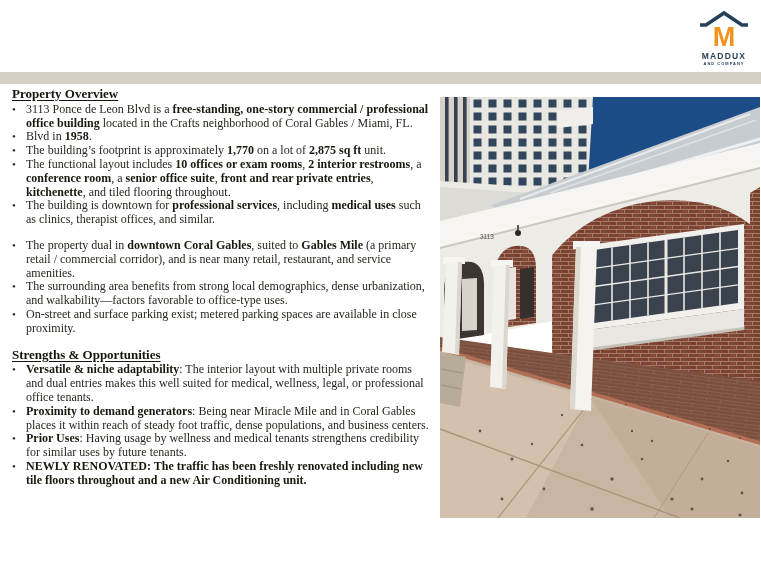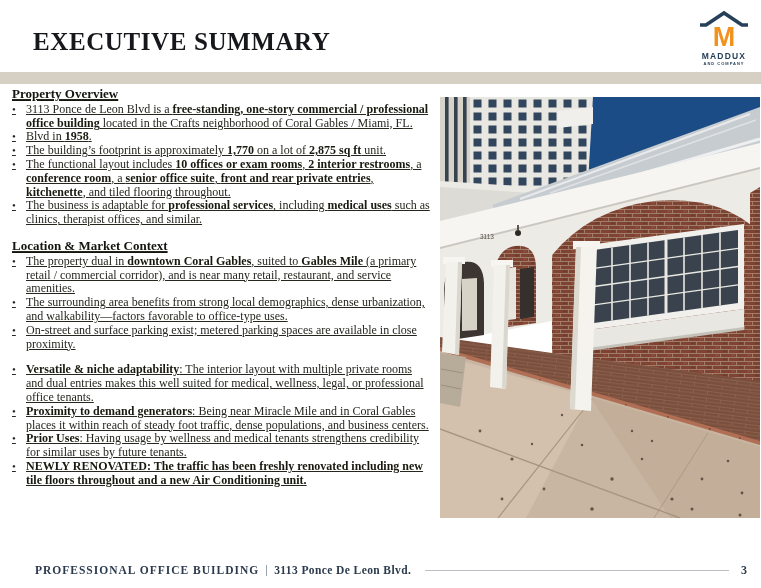--- a/index.html
+++ b/index.html
@@ -20,21 +20,21 @@
   .logo-tag{font-family:"Liberation Sans",sans-serif;font-weight:bold;font-size:4px;
     letter-spacing:1px;color:#27405a;margin-top:1.5px;}
   .accent-bar{
     position:absolute;left:0;top:72px;width:761px;height:12px;background:#d6d0c4;
   }
   
   .content{
     position:absolute;left:12px;top:87px;width:424px;color:#26261f;
     font-size:12px;line-height:13.8px;
   }
-  .section{margin:0 4px 11px 0;text-decoration:underline;}
+  .section{margin:0 4px 11px 0;}
   .section + .section{margin-top:12px;}
   .sec-head{
     font-weight:bold;font-size:13px;color:#15150f;
     text-decoration:underline;text-underline-offset:2px;margin-bottom:2px;
   }
   .bullet{display:flex;align-items:flex-start;}
   .marker{flex:0 0 14px;font-size:11px;line-height:13.8px;color:#26261f;}
   .bullet-text{flex:1;}
   .bullet-text .b{font-weight:bold;color:#19190f;}
   
@@ -51,21 +51,20 @@
   .footer-sep{width:1px;height:11px;background:#9aa3ad;margin:0 7px;}
   .footer-addr{font-weight:bold;font-size:11.5px;letter-spacing:.4px;white-space:nowrap;}
   .footer-line{flex:1;border-top:1px solid #bcbfc4;margin:0 12px 0 14px;}
   .footer-page{font-size:12px;font-weight:bold;}
 </style>
 </head>
 <body>
 
 <div class="page">
 
-  <div class="title">EXECUTIVE SUMMARY</div>
 
   <div class="logo">
     <svg width="54" height="38" viewBox="0 0 54 38">
       <path d="M3,15 L9,15 L27,3 L45,15 L51,15" fill="none" stroke="#27405a" stroke-width="3.6" stroke-linejoin="miter"></path>
       <text x="27" y="36" text-anchor="middle" font-family="Liberation Sans, sans-serif" font-weight="bold" font-size="27" fill="#f2921e">M</text>
     </svg>
     <div class="logo-name">MADDUX</div>
     <div class="logo-tag">AND COMPANY</div>
   </div>
 
@@ -86,44 +85,44 @@
           <div class="bullet">
             <span class="marker">•</span>
             <div class="bullet-text"><span>The building’s footprint is approximately </span><span class="b">1,770</span><span> on a lot of </span><span class="b">2,875 sq ft</span><span> unit.</span></div>
           </div>
           <div class="bullet">
             <span class="marker">•</span>
             <div class="bullet-text"><span>The functional layout includes </span><span class="b">10 offices or exam rooms</span><span>, </span><span class="b">2 interior restrooms</span><span>, a </span><span class="b">conference room</span><span>, a </span><span class="b">senior office suite</span><span>, </span><span class="b">front and rear private entries</span><span>, </span><span class="b">kitchenette</span><span>, and tiled flooring throughout.</span></div>
           </div>
           <div class="bullet">
             <span class="marker">•</span>
-            <div class="bullet-text"><span>The business is adaptable for </span><span class="b">professional services</span><span>, including </span><span class="b">medical uses</span><span> such as clinics, therapist offices, and similar.</span></div>
+            <div class="bullet-text"><span>The building is downtown for </span><span class="b">professional services</span><span>, including </span><span class="b">medical uses</span><span> such as clinics, therapist offices, and similar.</span></div>
           </div>
         </div>
     </div>
 
     <div class="section">
-      <div class="sec-head">Location &amp; Market Context</div>
       <div>
           <div class="bullet">
             <span class="marker">•</span>
             <div class="bullet-text"><span>The property dual in </span><span class="b">downtown Coral Gables</span><span>, suited to </span><span class="b">Gables Mile</span><span> (a primary retail / commercial corridor), and is near many retail, restaurant, and service amenities.</span></div>
           </div>
           <div class="bullet">
             <span class="marker">•</span>
             <div class="bullet-text"><span>The surrounding area benefits from strong local demographics, dense urbanization, and walkability—factors favorable to office-type uses.</span></div>
           </div>
           <div class="bullet">
             <span class="marker">•</span>
             <div class="bullet-text"><span>On-street and surface parking exist; metered parking spaces are available in close proximity.</span></div>
           </div>
         </div>
     </div>
 
     <div class="section">
+      <div class="sec-head">Strengths &amp; Opportunities</div>
       <div>
           <div class="bullet">
             <span class="marker">•</span>
             <div class="bullet-text"><span class="b">Versatile &amp; niche adaptability</span><span>: The interior layout with multiple private rooms and dual entries makes this well suited for medical, wellness, legal, or professional office tenants.</span></div>
           </div>
           <div class="bullet">
             <span class="marker">•</span>
             <div class="bullet-text"><span class="b">Proximity to demand generators</span><span>: Being near Miracle Mile and in Coral Gables places it within reach of steady foot traffic, dense populations, and business centers.</span></div>
           </div>
           <div class="bullet">
@@ -253,21 +252,14 @@
         <rect x="133" y="144" width="27" height="8" fill="#f6f5f1"></rect>
         <polygon points="136,150 157,150 151,314 130,312" fill="#f4f3ed"></polygon>
         <polygon points="136,150 141,150 135,312 130,312" fill="#dbd9d0"></polygon>
       </g>
 
       <polygon points="0,256 26,260 20,310 0,306" fill="#b7ab99"></polygon>
       <path d="M1,272 L23,276 M1,288 L21,292" stroke="#9c9080" stroke-width="1"></path>
     </svg>
   </div>
 
-  <div class="footer">
-    <span class="footer-prop">PROFESSIONAL OFFICE BUILDING</span>
-    <span class="footer-sep"></span>
-    <span class="footer-addr">3113 Ponce De Leon Blvd.</span>
-    <span class="footer-line"></span>
-    <span class="footer-page">3</span>
-  </div>
 
 </div>
 
 </body></html>

